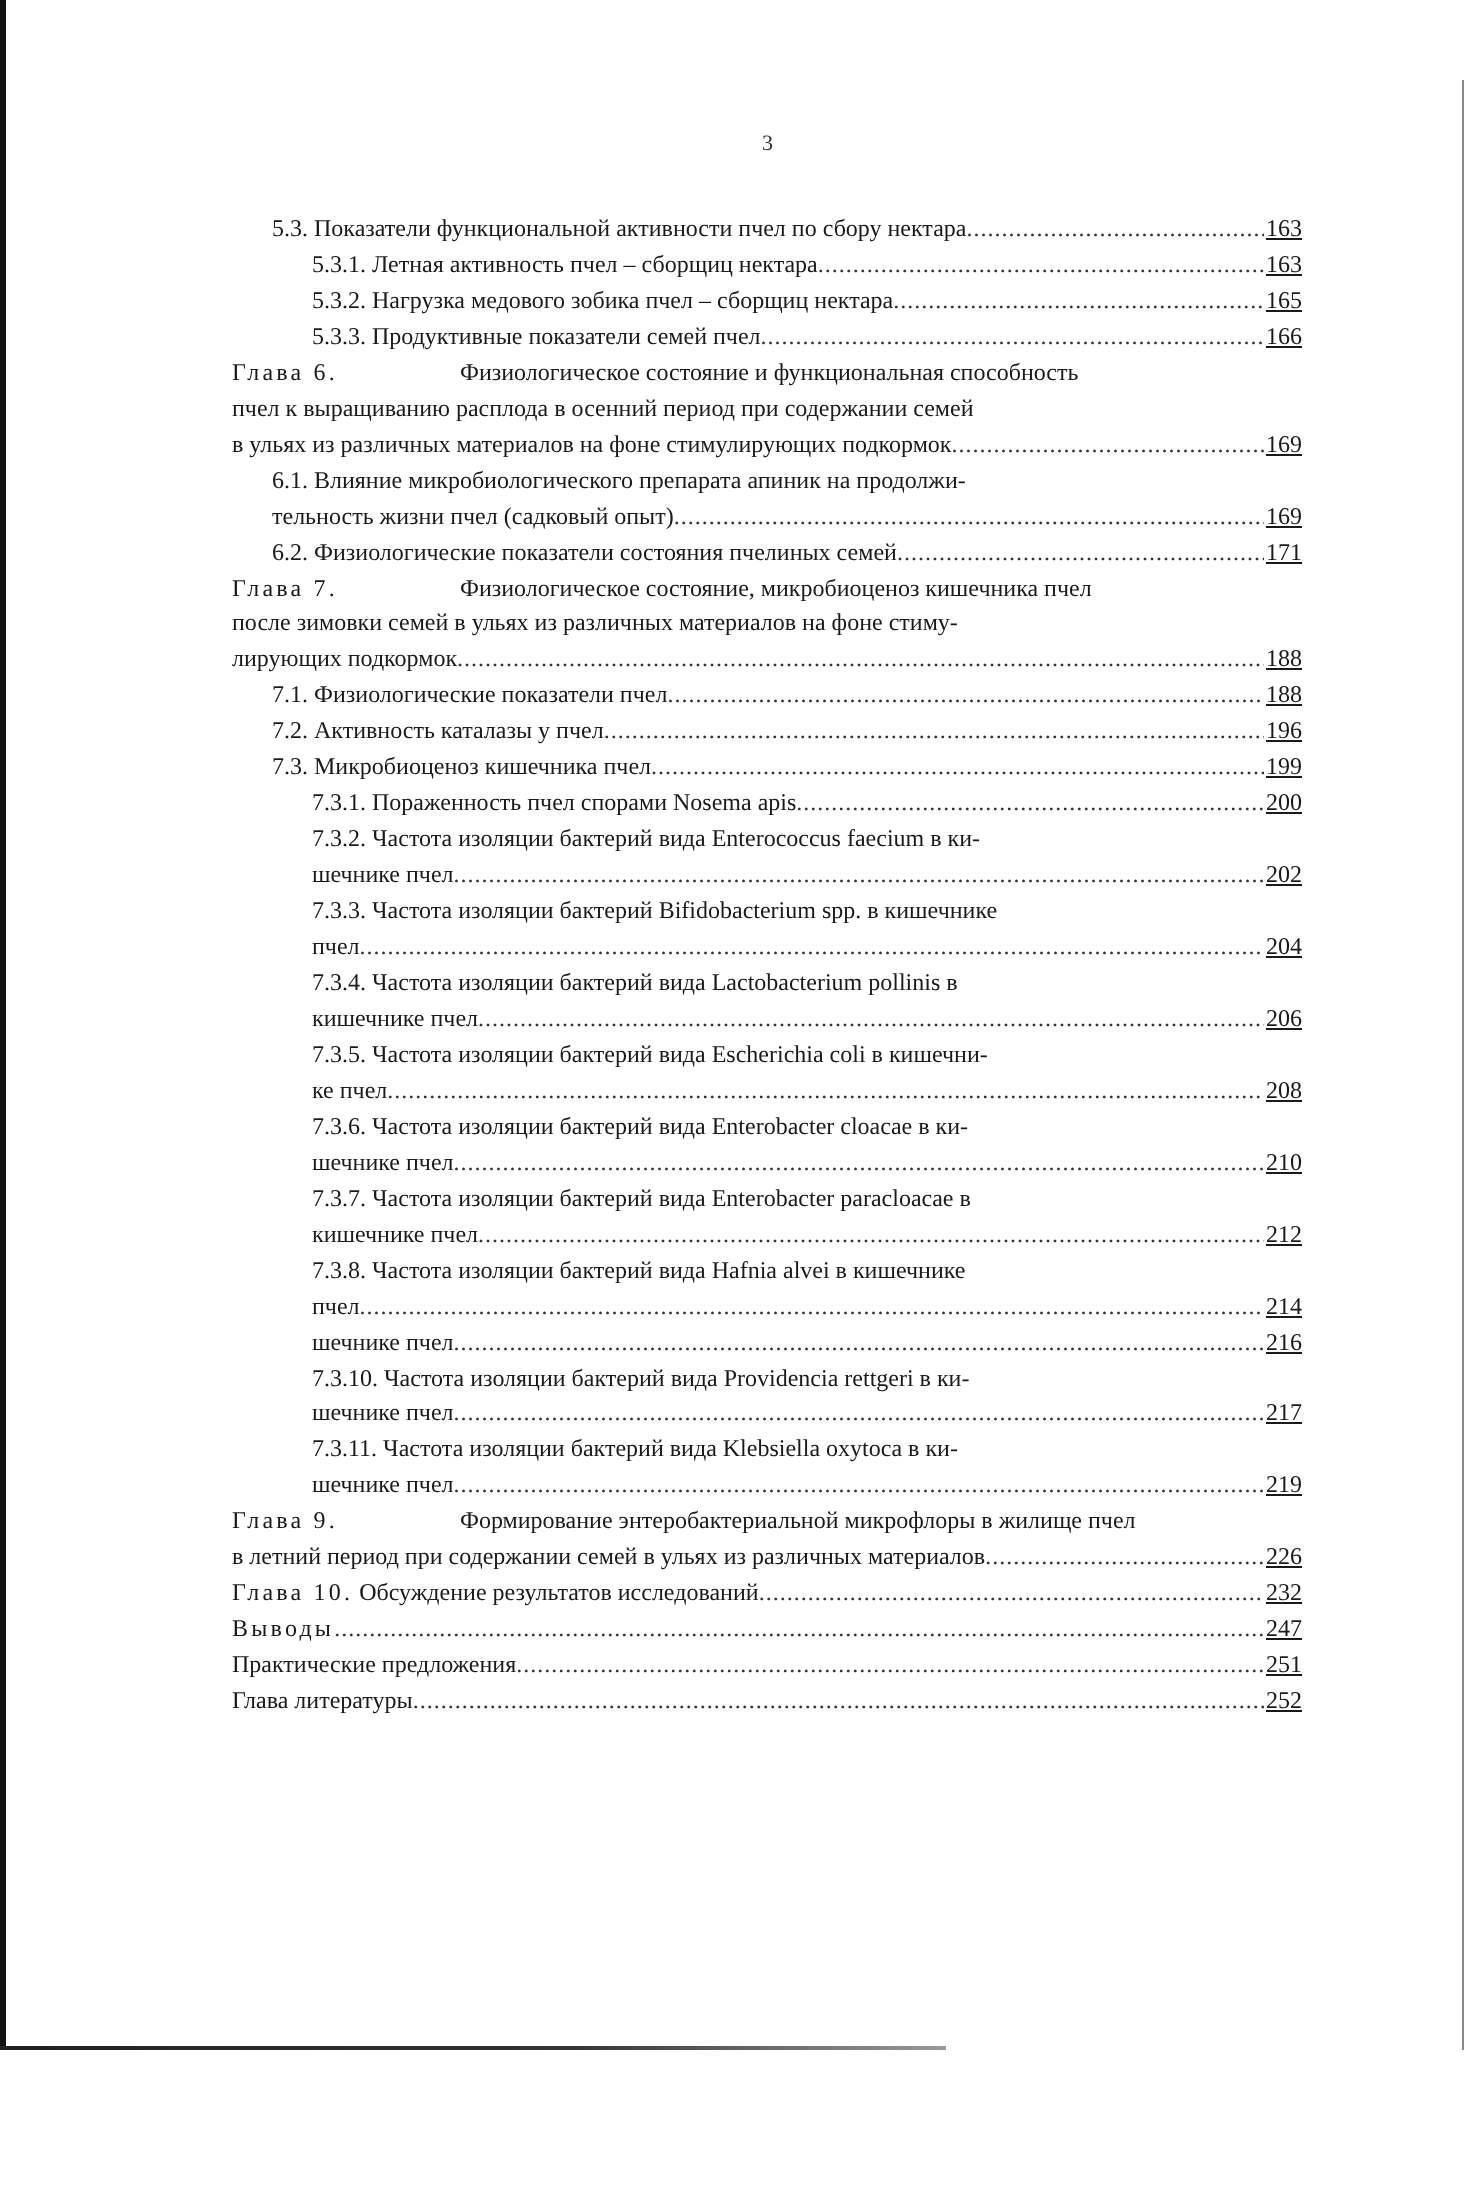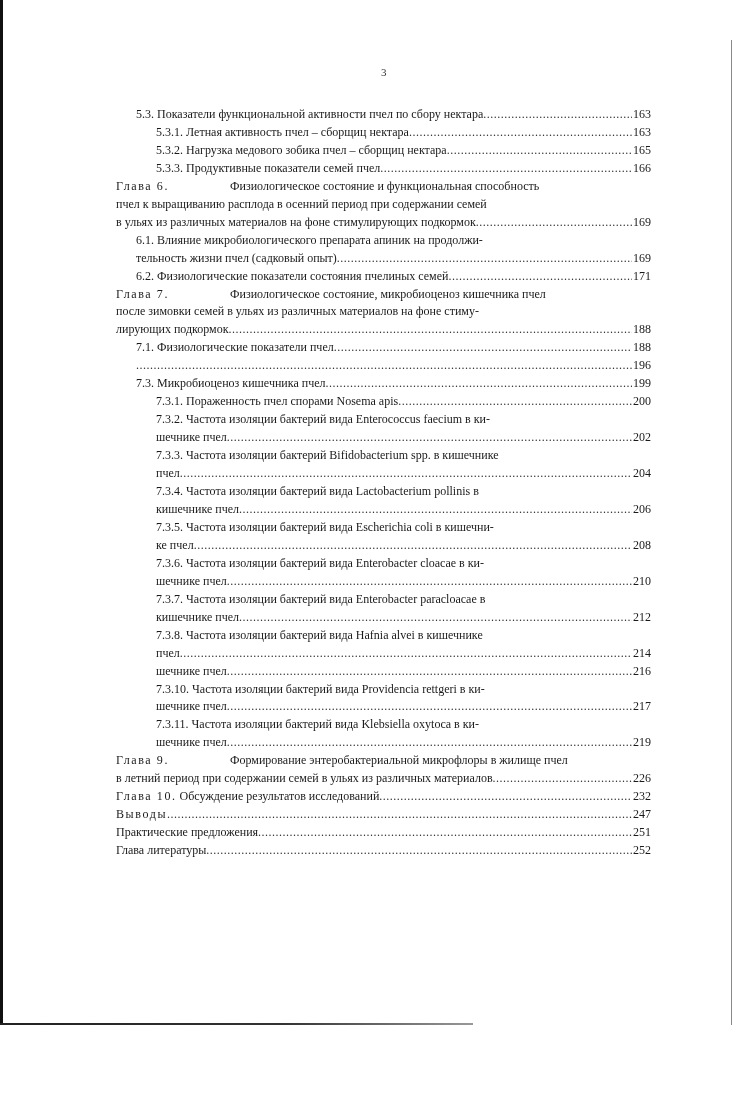--- a/index.html
+++ b/index.html
@@ -14,21 +14,21 @@
   .entry { position:relative; }
   .entry .line { display:flex; white-space:nowrap; }
   .lvl0 { padding-left:0; }
   .lvl1 { padding-left:20px; }
   .lvl2 { padding-left:40px; }
   .text { white-space:nowrap; overflow:hidden;gap:29px; }
   .last { display:flex; align-items:baseline; }
   .last .t { white-space:nowrap; flex:0 0 auto; }
   .dots { flex:1 1 auto; overflow:hidden; white-space:nowrap; letter-spacing:0.5px; color:#333; }
   .dots::before { content:"......................................................................................................................................................................................................"; }
-  .pg { flex:0 0 auto; padding-left:1px; }
+  .pg { flex:0 0 auto; padding-left:1px;text-decoration:underline; }
   .spaced { letter-spacing:1.6px; }
 </style>
 </head>
 <body>
 
 <div class="edge-left"></div>
 <div class="edge-right"></div>
 <div class="edge-bottom"></div>
 
 <div class="page-num">3</div>
@@ -103,20 +103,21 @@
     </div>
     <div class="entry lvl1">
       <div class="last">
         <span class="t"><span>7.1. Физиологические показатели пчел</span></span>
         <span class="dots"></span>
         <span class="pg">188</span>
       </div>
     </div>
     <div class="entry lvl1">
       <div class="last">
+        <span class="t"><span>7.2. Активность каталазы у пчел </span></span>
         <span class="dots"></span>
         <span class="pg">196</span>
       </div>
     </div>
     <div class="entry lvl1">
       <div class="last">
         <span class="t"><span>7.3. Микробиоценоз кишечника пчел </span></span>
         <span class="dots"></span>
         <span class="pg">199</span>
       </div>

